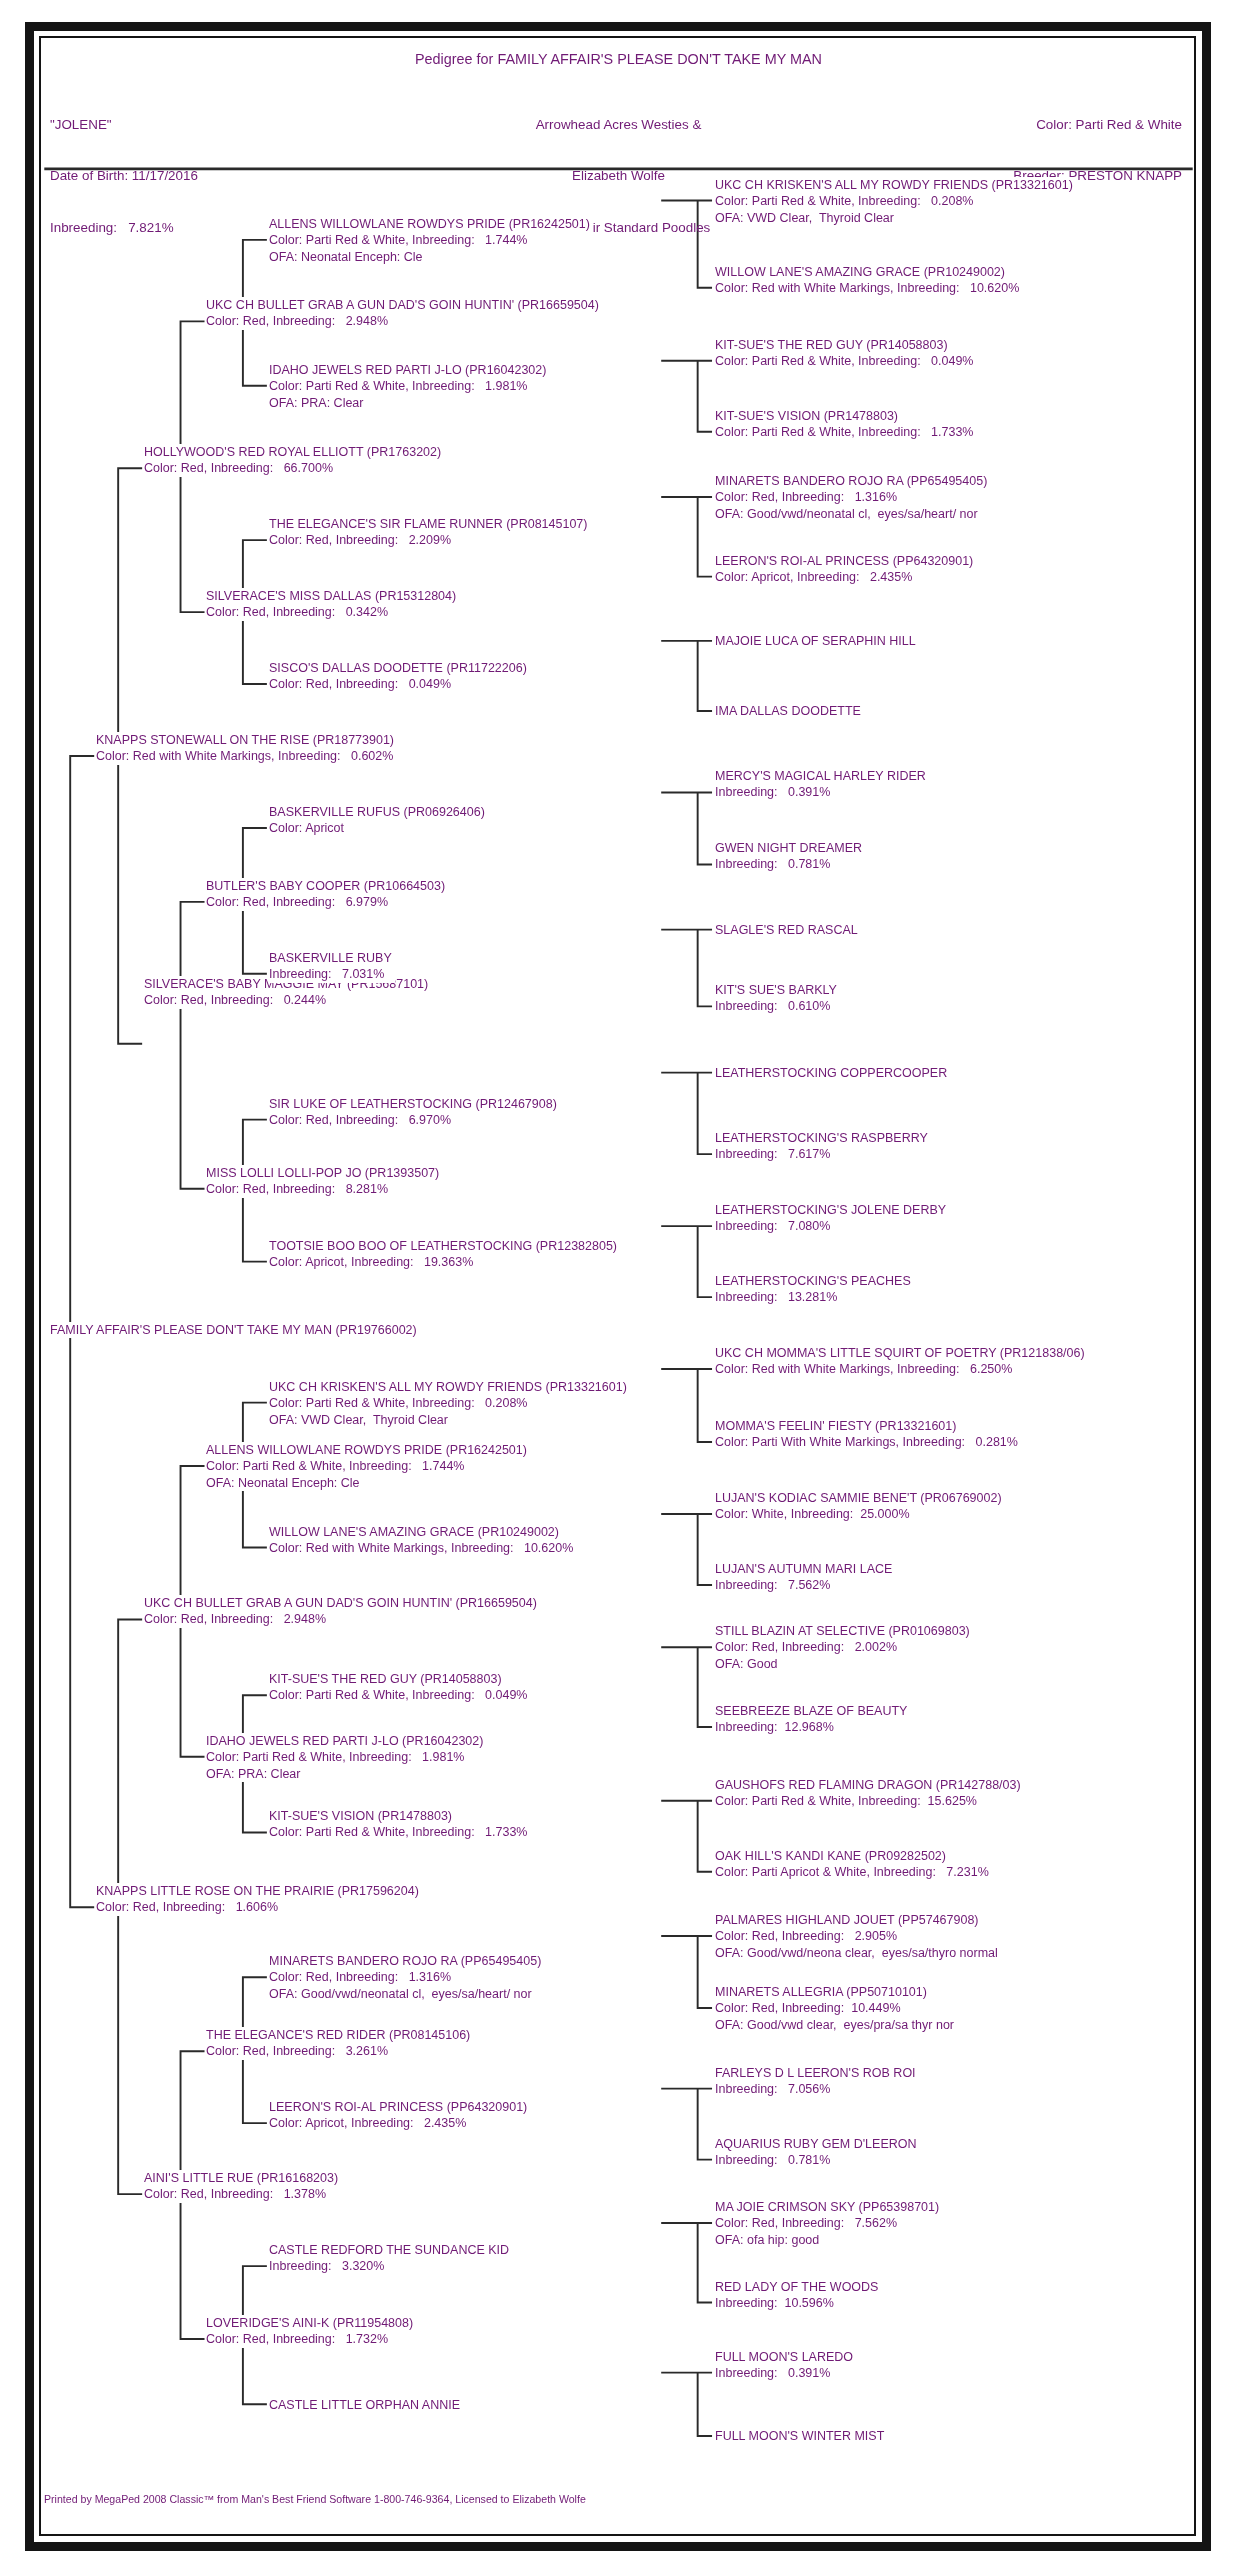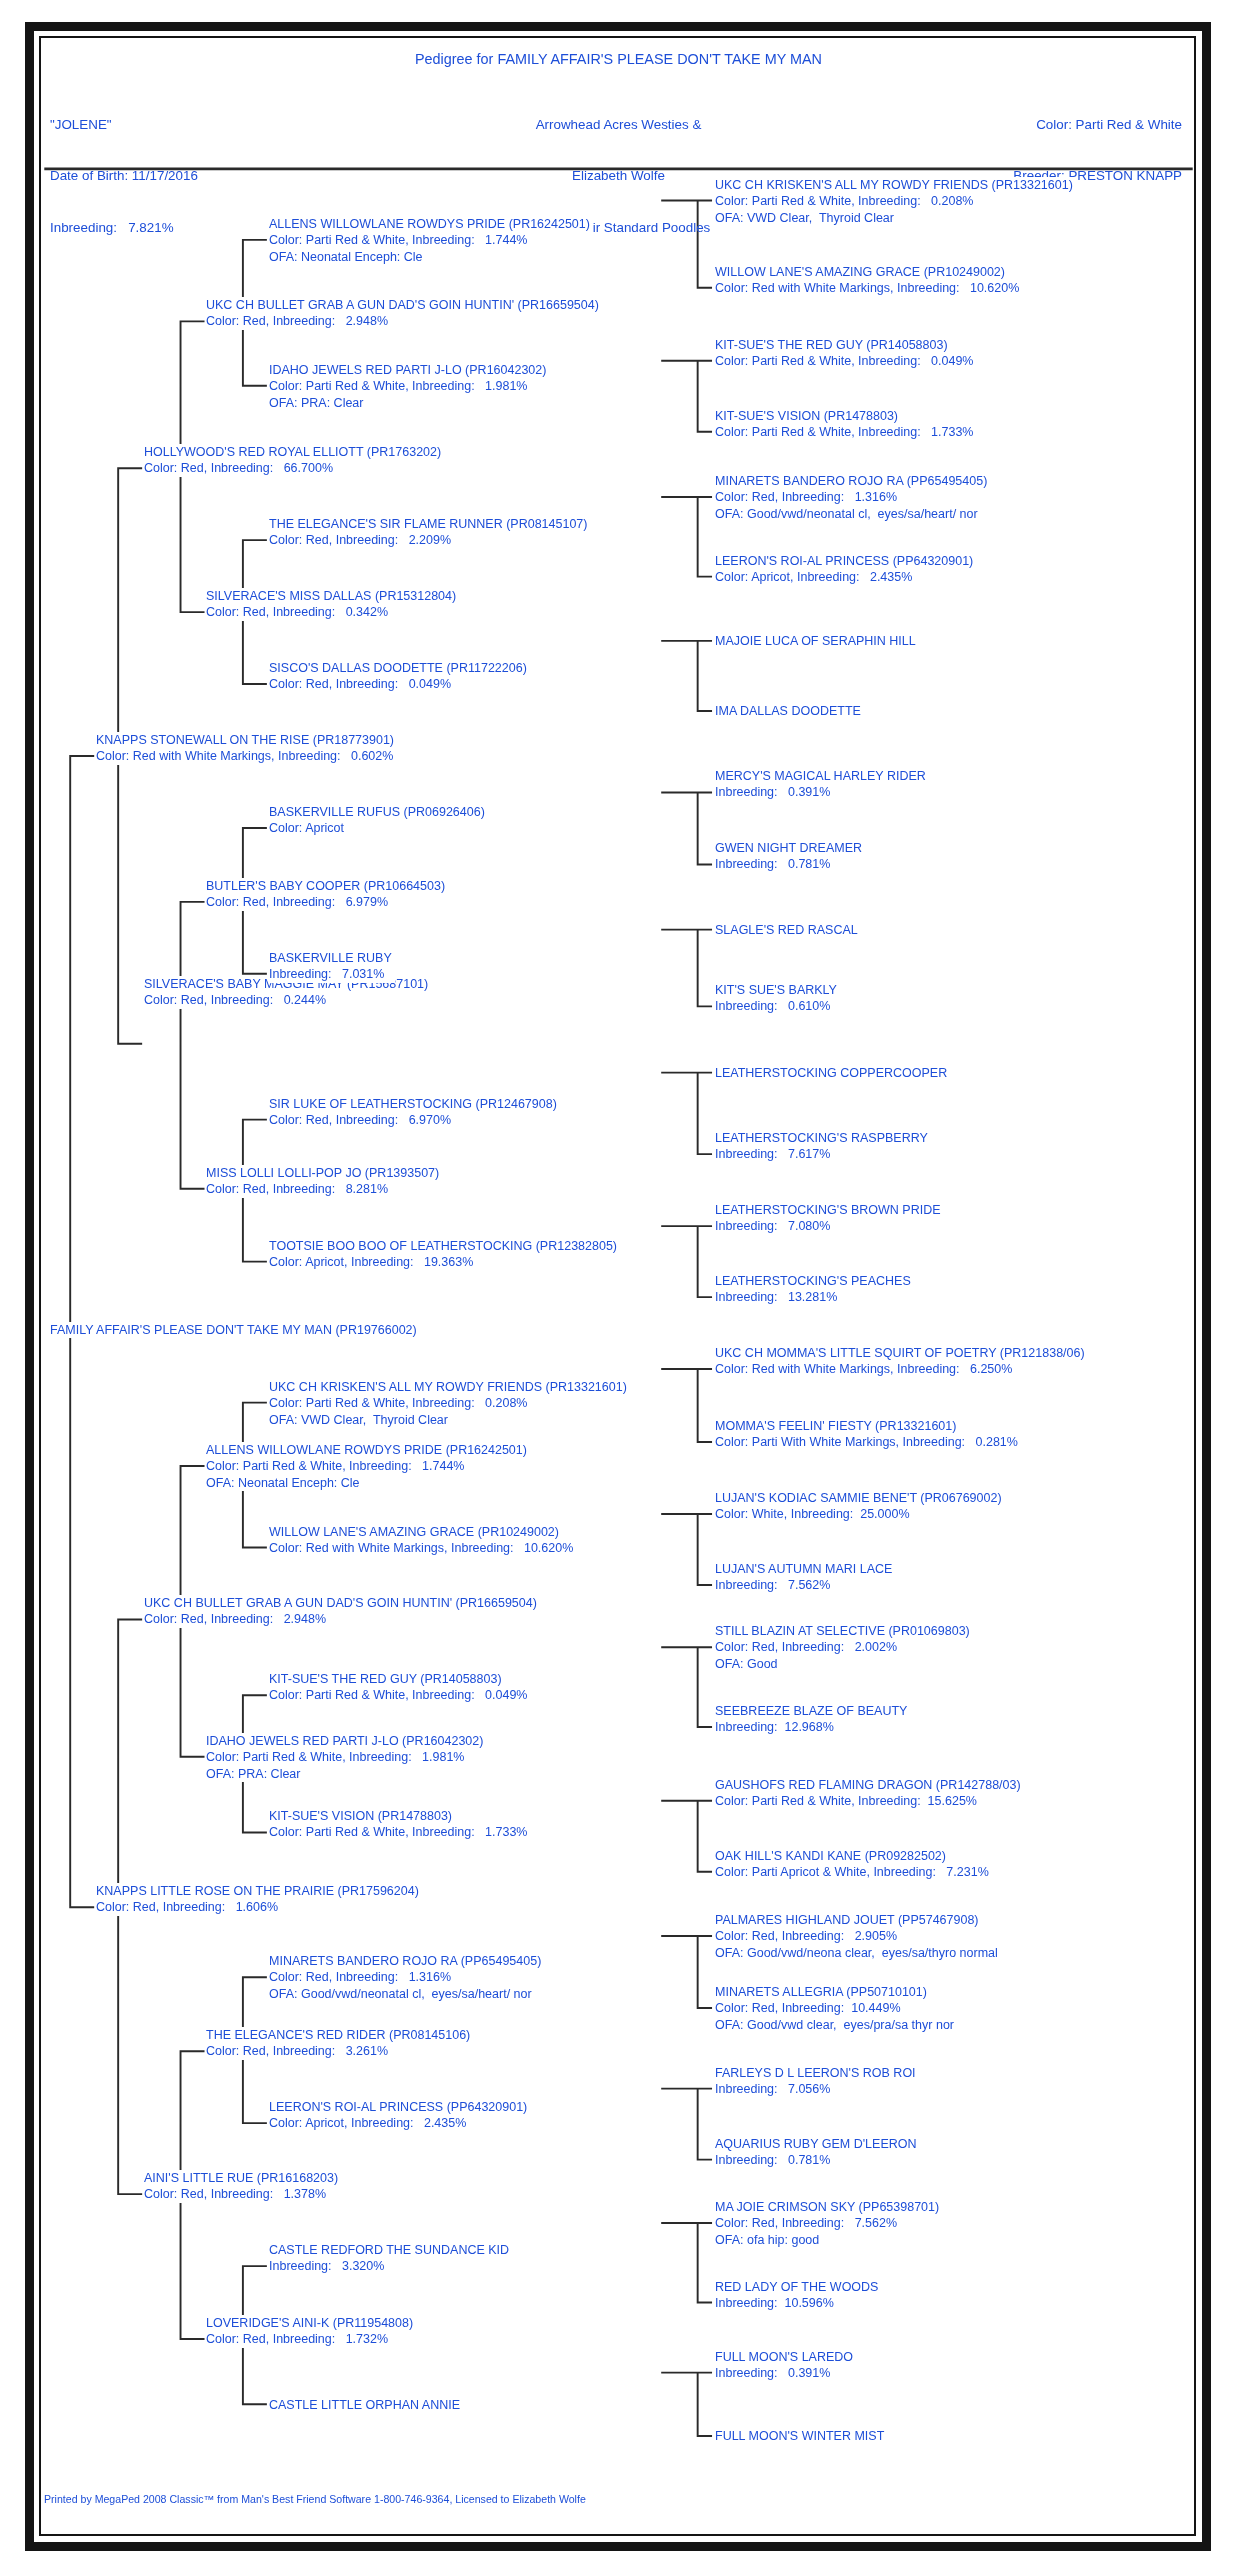--- a/index.html
+++ b/index.html
@@ -1,16 +1,16 @@
 <!DOCTYPE html>
 <html><head>
 <meta charset="utf-8">
 <style>
   html,body{margin:0;padding:0;background:#ffffff;}
-  .page{position:relative;width:1237px;height:2576px;background:#fff;font-family:"Liberation Sans",sans-serif;color:#1d4ed8;overflow:hidden;}
+  .page{position:relative;width:1237px;height:2576px;background:#fff;font-family:"Liberation Sans",sans-serif;color:#701a75;overflow:hidden;}
   .frame-outer{position:absolute;left:25px;top:22px;width:1186px;height:2529px;border:9.6px solid #141414;box-sizing:border-box;}
   .frame-inner{position:absolute;left:39px;top:36px;width:1157px;height:2500px;border:2.9px solid #141414;box-sizing:border-box;}
   svg.lines{position:absolute;left:0;top:0;z-index:1;}
   .h-title{position:absolute;left:44px;top:51px;width:1149px;text-align:center;font-size:14.4px;white-space:pre;z-index:2;}
   .h-left{position:absolute;left:50px;top:81px;font-size:13.4px;line-height:17.3px;white-space:pre;z-index:2;}
   .h-center{position:absolute;left:44px;top:81px;width:1149px;text-align:center;font-size:13.4px;line-height:17.3px;white-space:pre;z-index:2;}
   .h-right{position:absolute;left:798px;top:81px;width:384px;text-align:right;font-size:13.4px;line-height:17.3px;white-space:pre;z-index:2;}
   .e{position:absolute;z-index:2;background:#fff;font-size:12.5px;line-height:16.3px;white-space:pre;padding-right:2.9px;}
   .footer{position:absolute;left:44px;top:2493px;width:1149px;font-size:10.6px;white-space:pre;z-index:2;}
 </style>
@@ -87,21 +87,21 @@
   <div class="e" style="left:715px;top:473px"><div>MINARETS BANDERO ROJO RA (PP65495405)</div><div>Color: Red, Inbreeding:   1.316%</div><div>OFA: Good/vwd/neonatal cl,  eyes/sa/heart/ nor</div></div>
   <div class="e" style="left:715px;top:553px"><div>LEERON'S ROI-AL PRINCESS (PP64320901)</div><div>Color: Apricot, Inbreeding:   2.435%</div></div>
   <div class="e" style="left:715px;top:633px"><div>MAJOIE LUCA OF SERAPHIN HILL</div></div>
   <div class="e" style="left:715px;top:703px"><div>IMA DALLAS DOODETTE</div></div>
   <div class="e" style="left:715px;top:768px"><div>MERCY'S MAGICAL HARLEY RIDER</div><div>Inbreeding:   0.391%</div></div>
   <div class="e" style="left:715px;top:840px"><div>GWEN NIGHT DREAMER</div><div>Inbreeding:   0.781%</div></div>
   <div class="e" style="left:715px;top:922px"><div>SLAGLE'S RED RASCAL</div></div>
   <div class="e" style="left:715px;top:982px"><div>KIT'S SUE'S BARKLY</div><div>Inbreeding:   0.610%</div></div>
   <div class="e" style="left:715px;top:1065px"><div>LEATHERSTOCKING COPPERCOOPER</div></div>
   <div class="e" style="left:715px;top:1130px"><div>LEATHERSTOCKING'S RASPBERRY</div><div>Inbreeding:   7.617%</div></div>
-  <div class="e" style="left:715px;top:1202px"><div>LEATHERSTOCKING'S BROWN PRIDE</div><div>Inbreeding:   7.080%</div></div>
+  <div class="e" style="left:715px;top:1202px"><div>LEATHERSTOCKING'S JOLENE DERBY</div><div>Inbreeding:   7.080%</div></div>
   <div class="e" style="left:715px;top:1273px"><div>LEATHERSTOCKING'S PEACHES</div><div>Inbreeding:   13.281%</div></div>
   <div class="e" style="left:715px;top:1345px"><div>UKC CH MOMMA'S LITTLE SQUIRT OF POETRY (PR121838/06)</div><div>Color: Red with White Markings, Inbreeding:   6.250%</div></div>
   <div class="e" style="left:715px;top:1418px"><div>MOMMA'S FEELIN' FIESTY (PR13321601)</div><div>Color: Parti With White Markings, Inbreeding:   0.281%</div></div>
   <div class="e" style="left:715px;top:1490px"><div>LUJAN'S KODIAC SAMMIE BENE'T (PR06769002)</div><div>Color: White, Inbreeding:  25.000%</div></div>
   <div class="e" style="left:715px;top:1561px"><div>LUJAN'S AUTUMN MARI LACE</div><div>Inbreeding:   7.562%</div></div>
   <div class="e" style="left:715px;top:1623px"><div>STILL BLAZIN AT SELECTIVE (PR01069803)</div><div>Color: Red, Inbreeding:   2.002%</div><div>OFA: Good</div></div>
   <div class="e" style="left:715px;top:1703px"><div>SEEBREEZE BLAZE OF BEAUTY</div><div>Inbreeding:  12.968%</div></div>
   <div class="e" style="left:715px;top:1777px"><div>GAUSHOFS RED FLAMING DRAGON (PR142788/03)</div><div>Color: Parti Red &amp; White, Inbreeding:  15.625%</div></div>
   <div class="e" style="left:715px;top:1848px"><div>OAK HILL'S KANDI KANE (PR09282502)</div><div>Color: Parti Apricot &amp; White, Inbreeding:   7.231%</div></div>
   <div class="e" style="left:715px;top:1912px"><div>PALMARES HIGHLAND JOUET (PP57467908)</div><div>Color: Red, Inbreeding:   2.905%</div><div>OFA: Good/vwd/neona clear,  eyes/sa/thyro normal</div></div>

